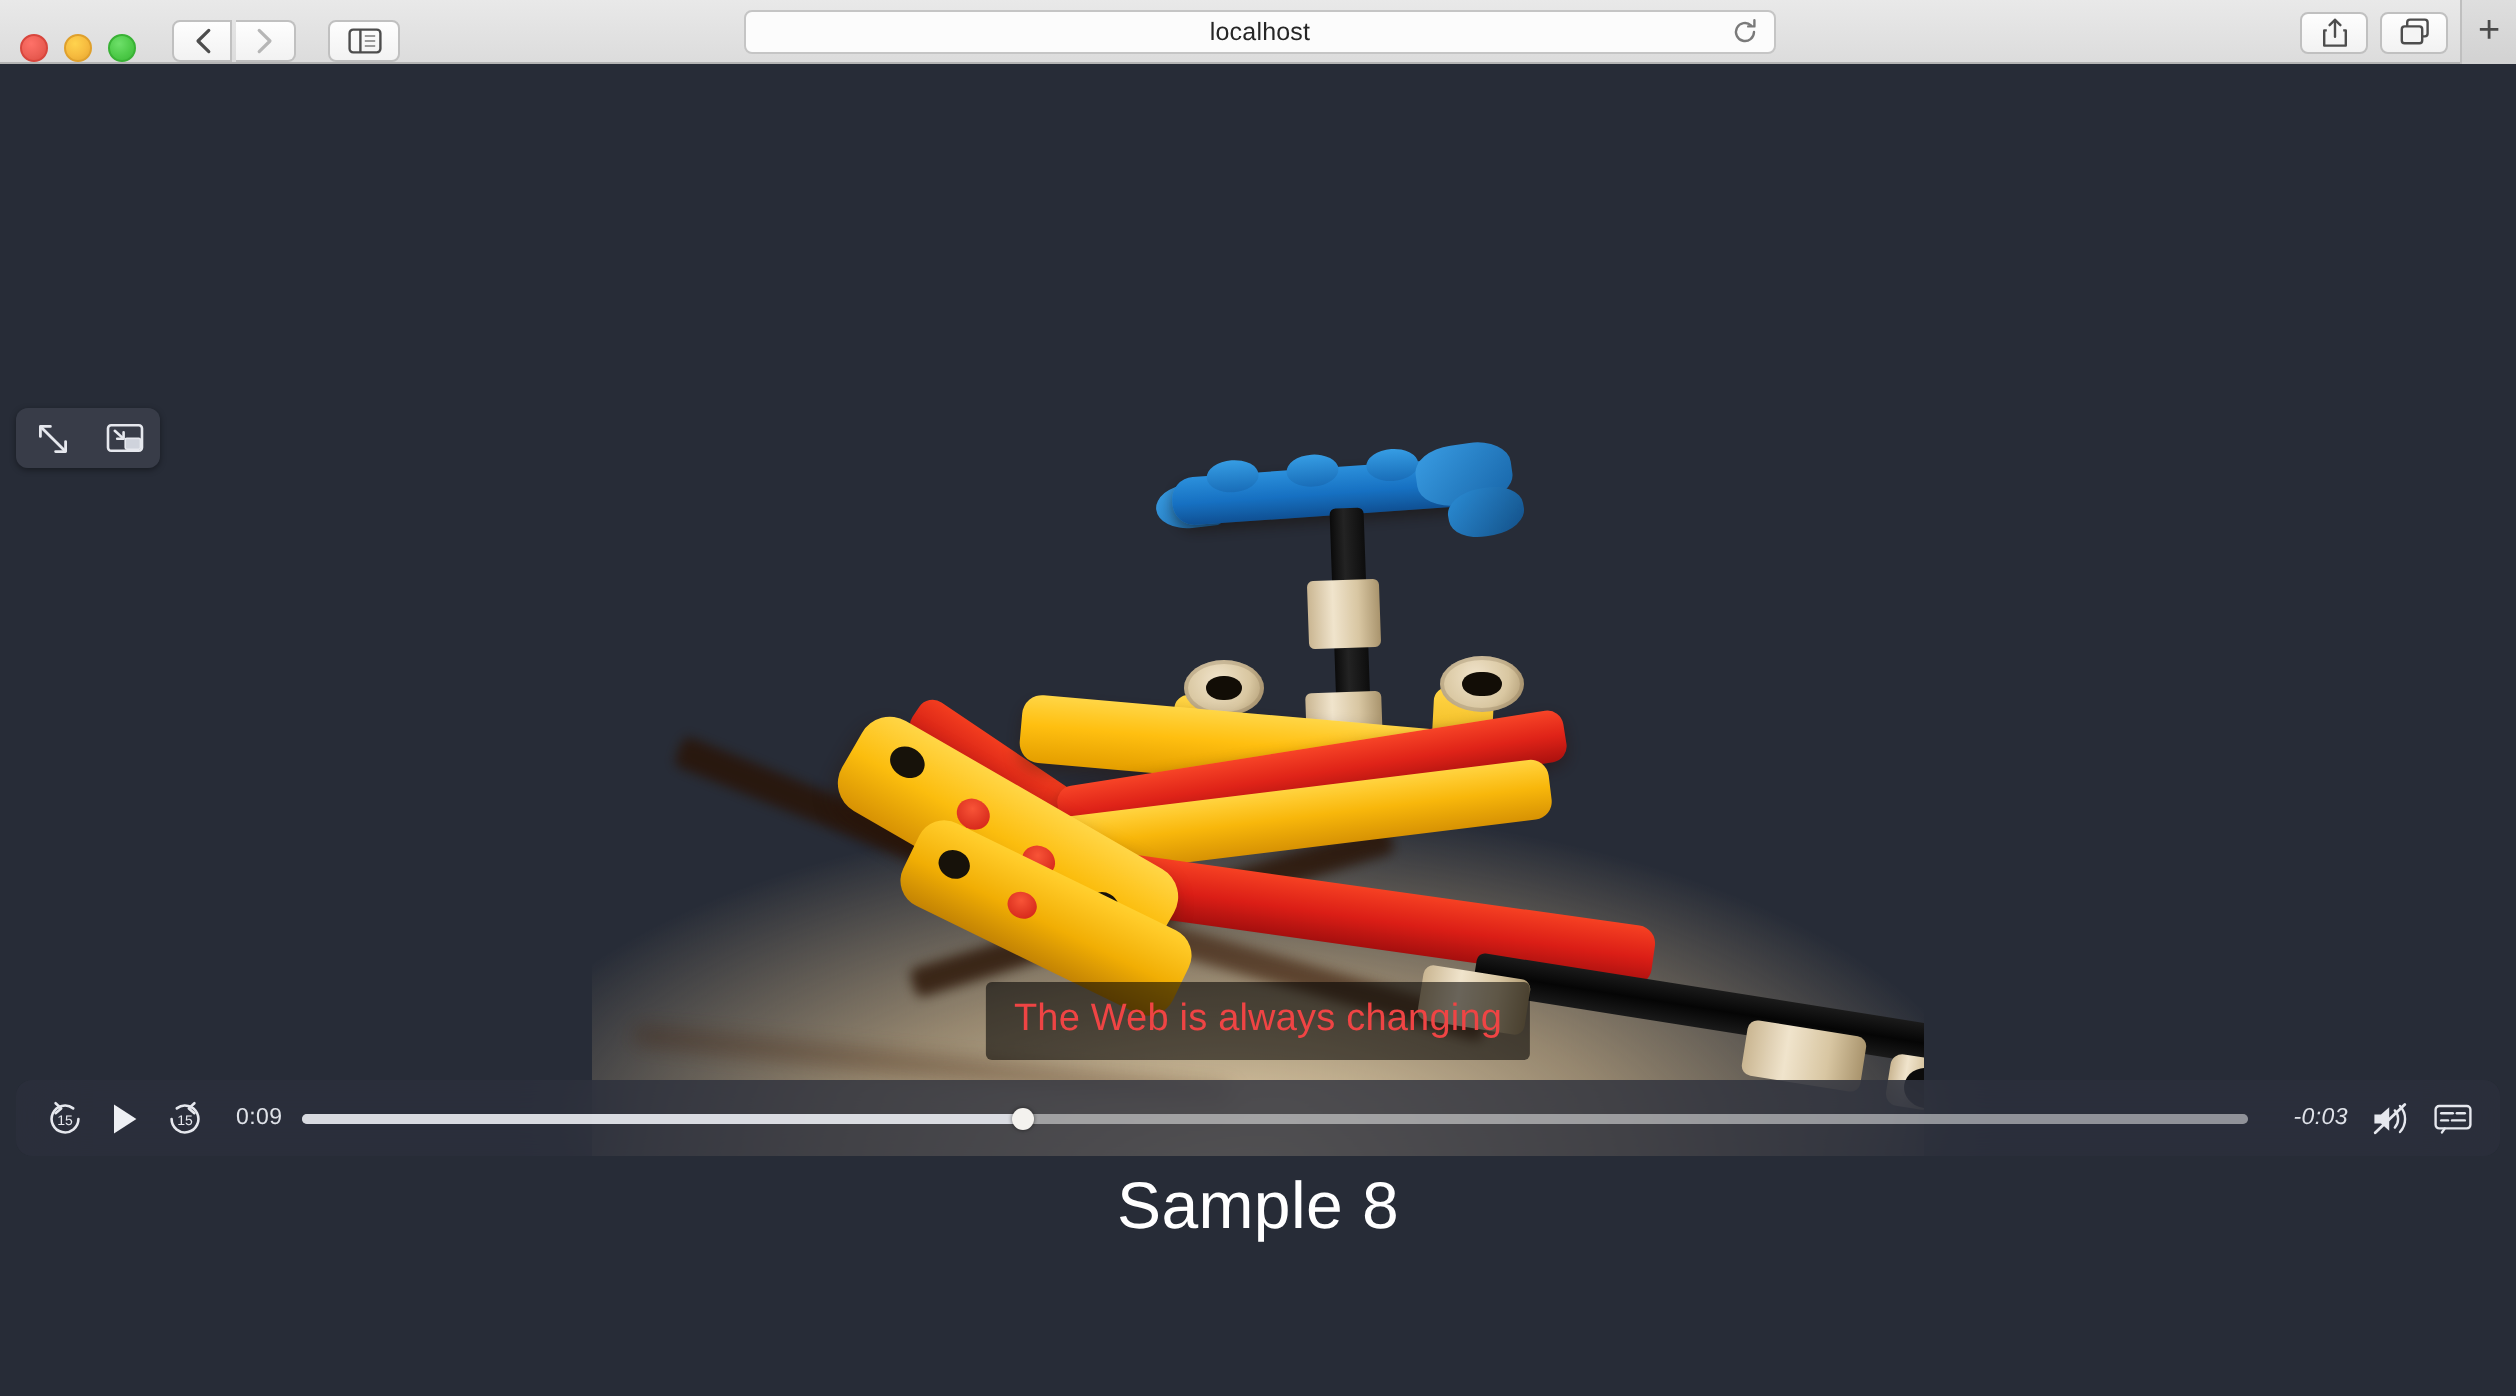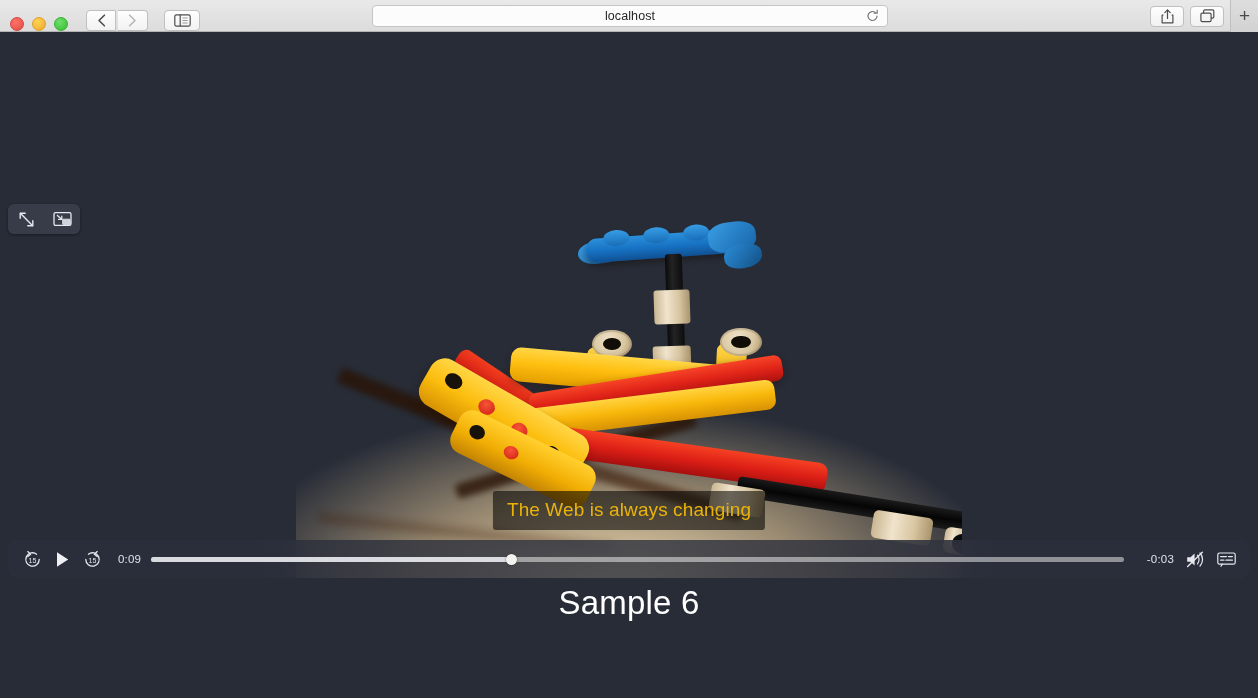--- a/index.html
+++ b/index.html
@@ -306,21 +306,21 @@
   .pin-black { background: #17120a; border-radius: 50%; position: absolute; }
   .pin-red   { background: radial-gradient(circle at 40% 35%, #f2563a, #c61e15); border-radius: 50%; position: absolute; }
 
   
   .caption {
     position: absolute;
     left: 50%;
     transform: translateX(-50%);
     bottom: 48px;
     background: rgba(0,0,0,0.56);
-    color: #eab308;
+    color: #ef4444;
     font-size: 19px;
     line-height: 1;
     padding: 9px 14px 11px;
     border-radius: 3px;
     white-space: nowrap;
     letter-spacing: 0.1px;
   }
 
   
   .overlay-buttons {
@@ -364,21 +364,21 @@
     flex: 0 0 auto;
   }
   .cb-time {
     color: #dfe2e8;
     font-size: 11.5px;
     font-variant-numeric: tabular-nums;
     flex: 0 0 auto;
     letter-spacing: 0.2px;
   }
   .cb-time.left  { margin: 0 10px 0 8px; }
-  .cb-time.right { margin: 0 10px 0 23px; }
+  .cb-time.right { margin: 0 10px 0 23px; font-style: italic; }
 
   .scrubber {
     position: relative;
     flex: 1 1 auto;
     height: 5px;
     border-radius: 3px;
     background: rgba(255,255,255,0.26);
   }
   .scrub-buffered {
     position: absolute;
@@ -631,14 +631,14 @@
           <line x1="3.6" y1="4.6" x2="9.4" y2="4.6" stroke="#e6e8ee" stroke-width="1.2" stroke-linecap="round"></line>
           <line x1="11.4" y1="4.6" x2="15.4" y2="4.6" stroke="#e6e8ee" stroke-width="1.2" stroke-linecap="round"></line>
           <line x1="3.6" y1="8.2" x2="7" y2="8.2" stroke="#e6e8ee" stroke-width="1.2" stroke-linecap="round"></line>
           <line x1="9" y1="8.2" x2="15.4" y2="8.2" stroke="#e6e8ee" stroke-width="1.2" stroke-linecap="round"></line>
           <path d="M5.4 12.2 4 14.2" fill="none" stroke="#e6e8ee" stroke-width="1.2" stroke-linecap="round"></path>
         </svg>
       </span>
     </div>
   </div>
 
-  <div class="page-title">Sample 6</div>
+  <div class="page-title">Sample 8</div>
 </div>
 
 </body></html>

